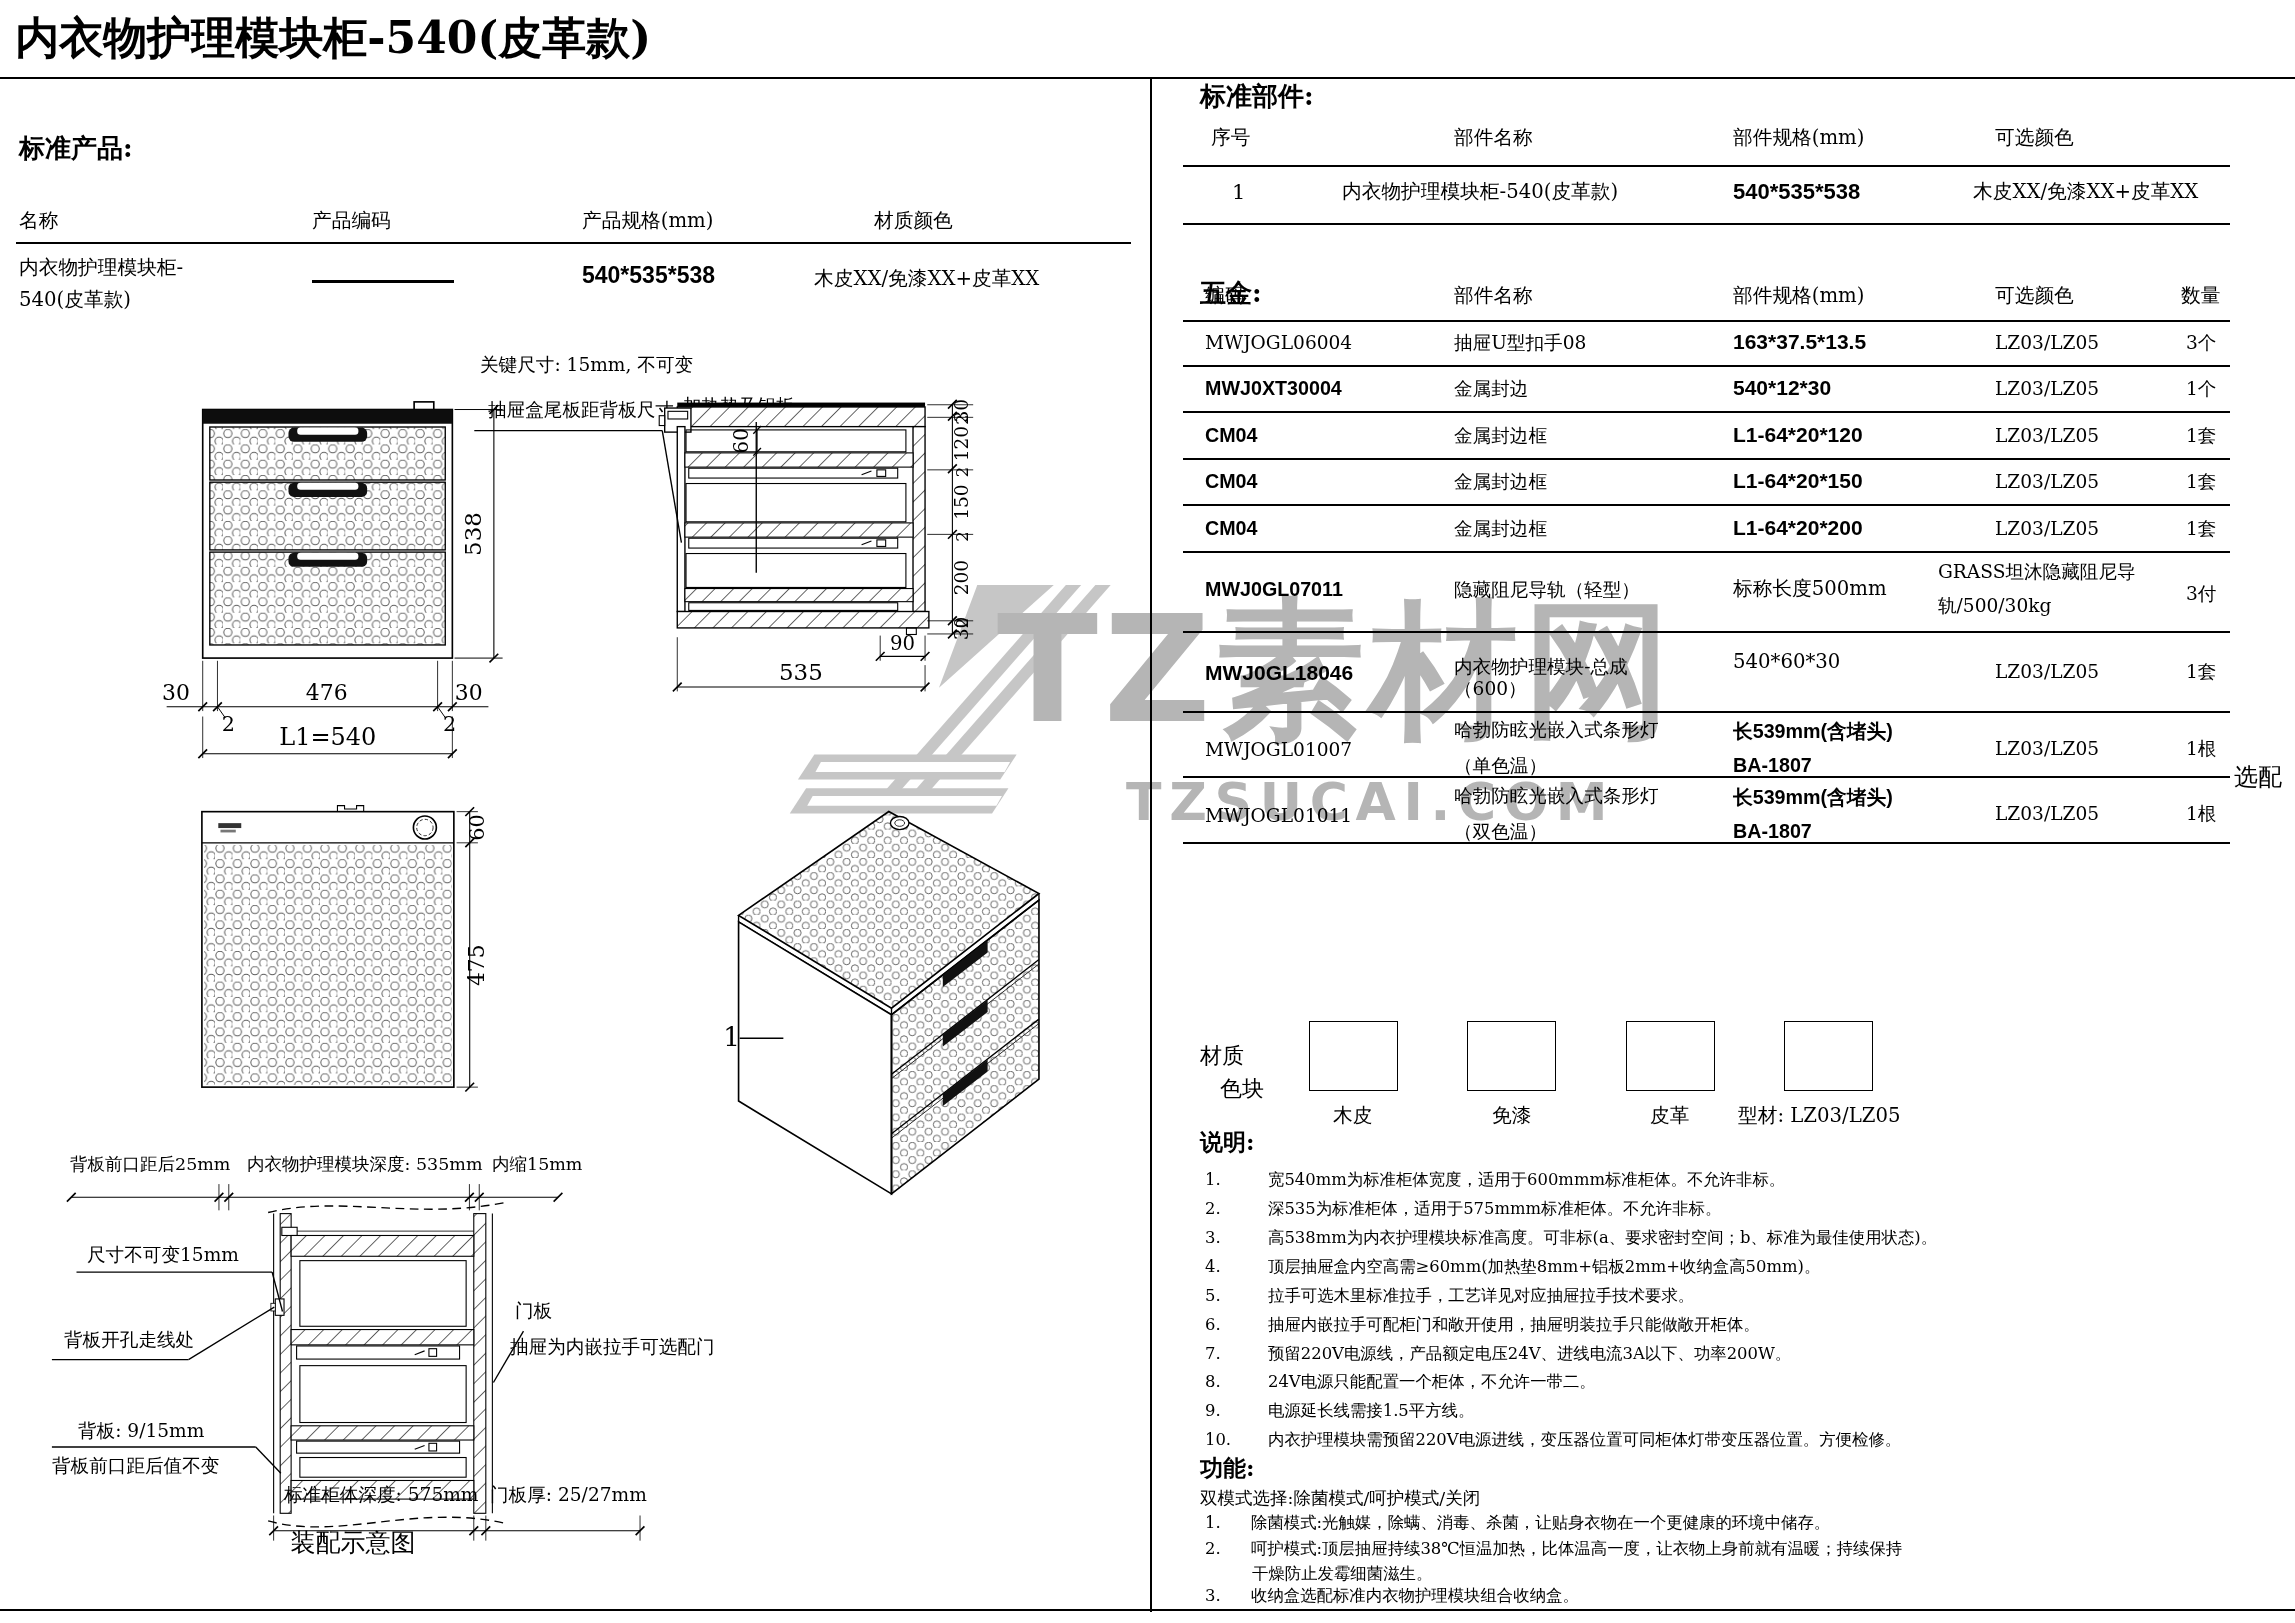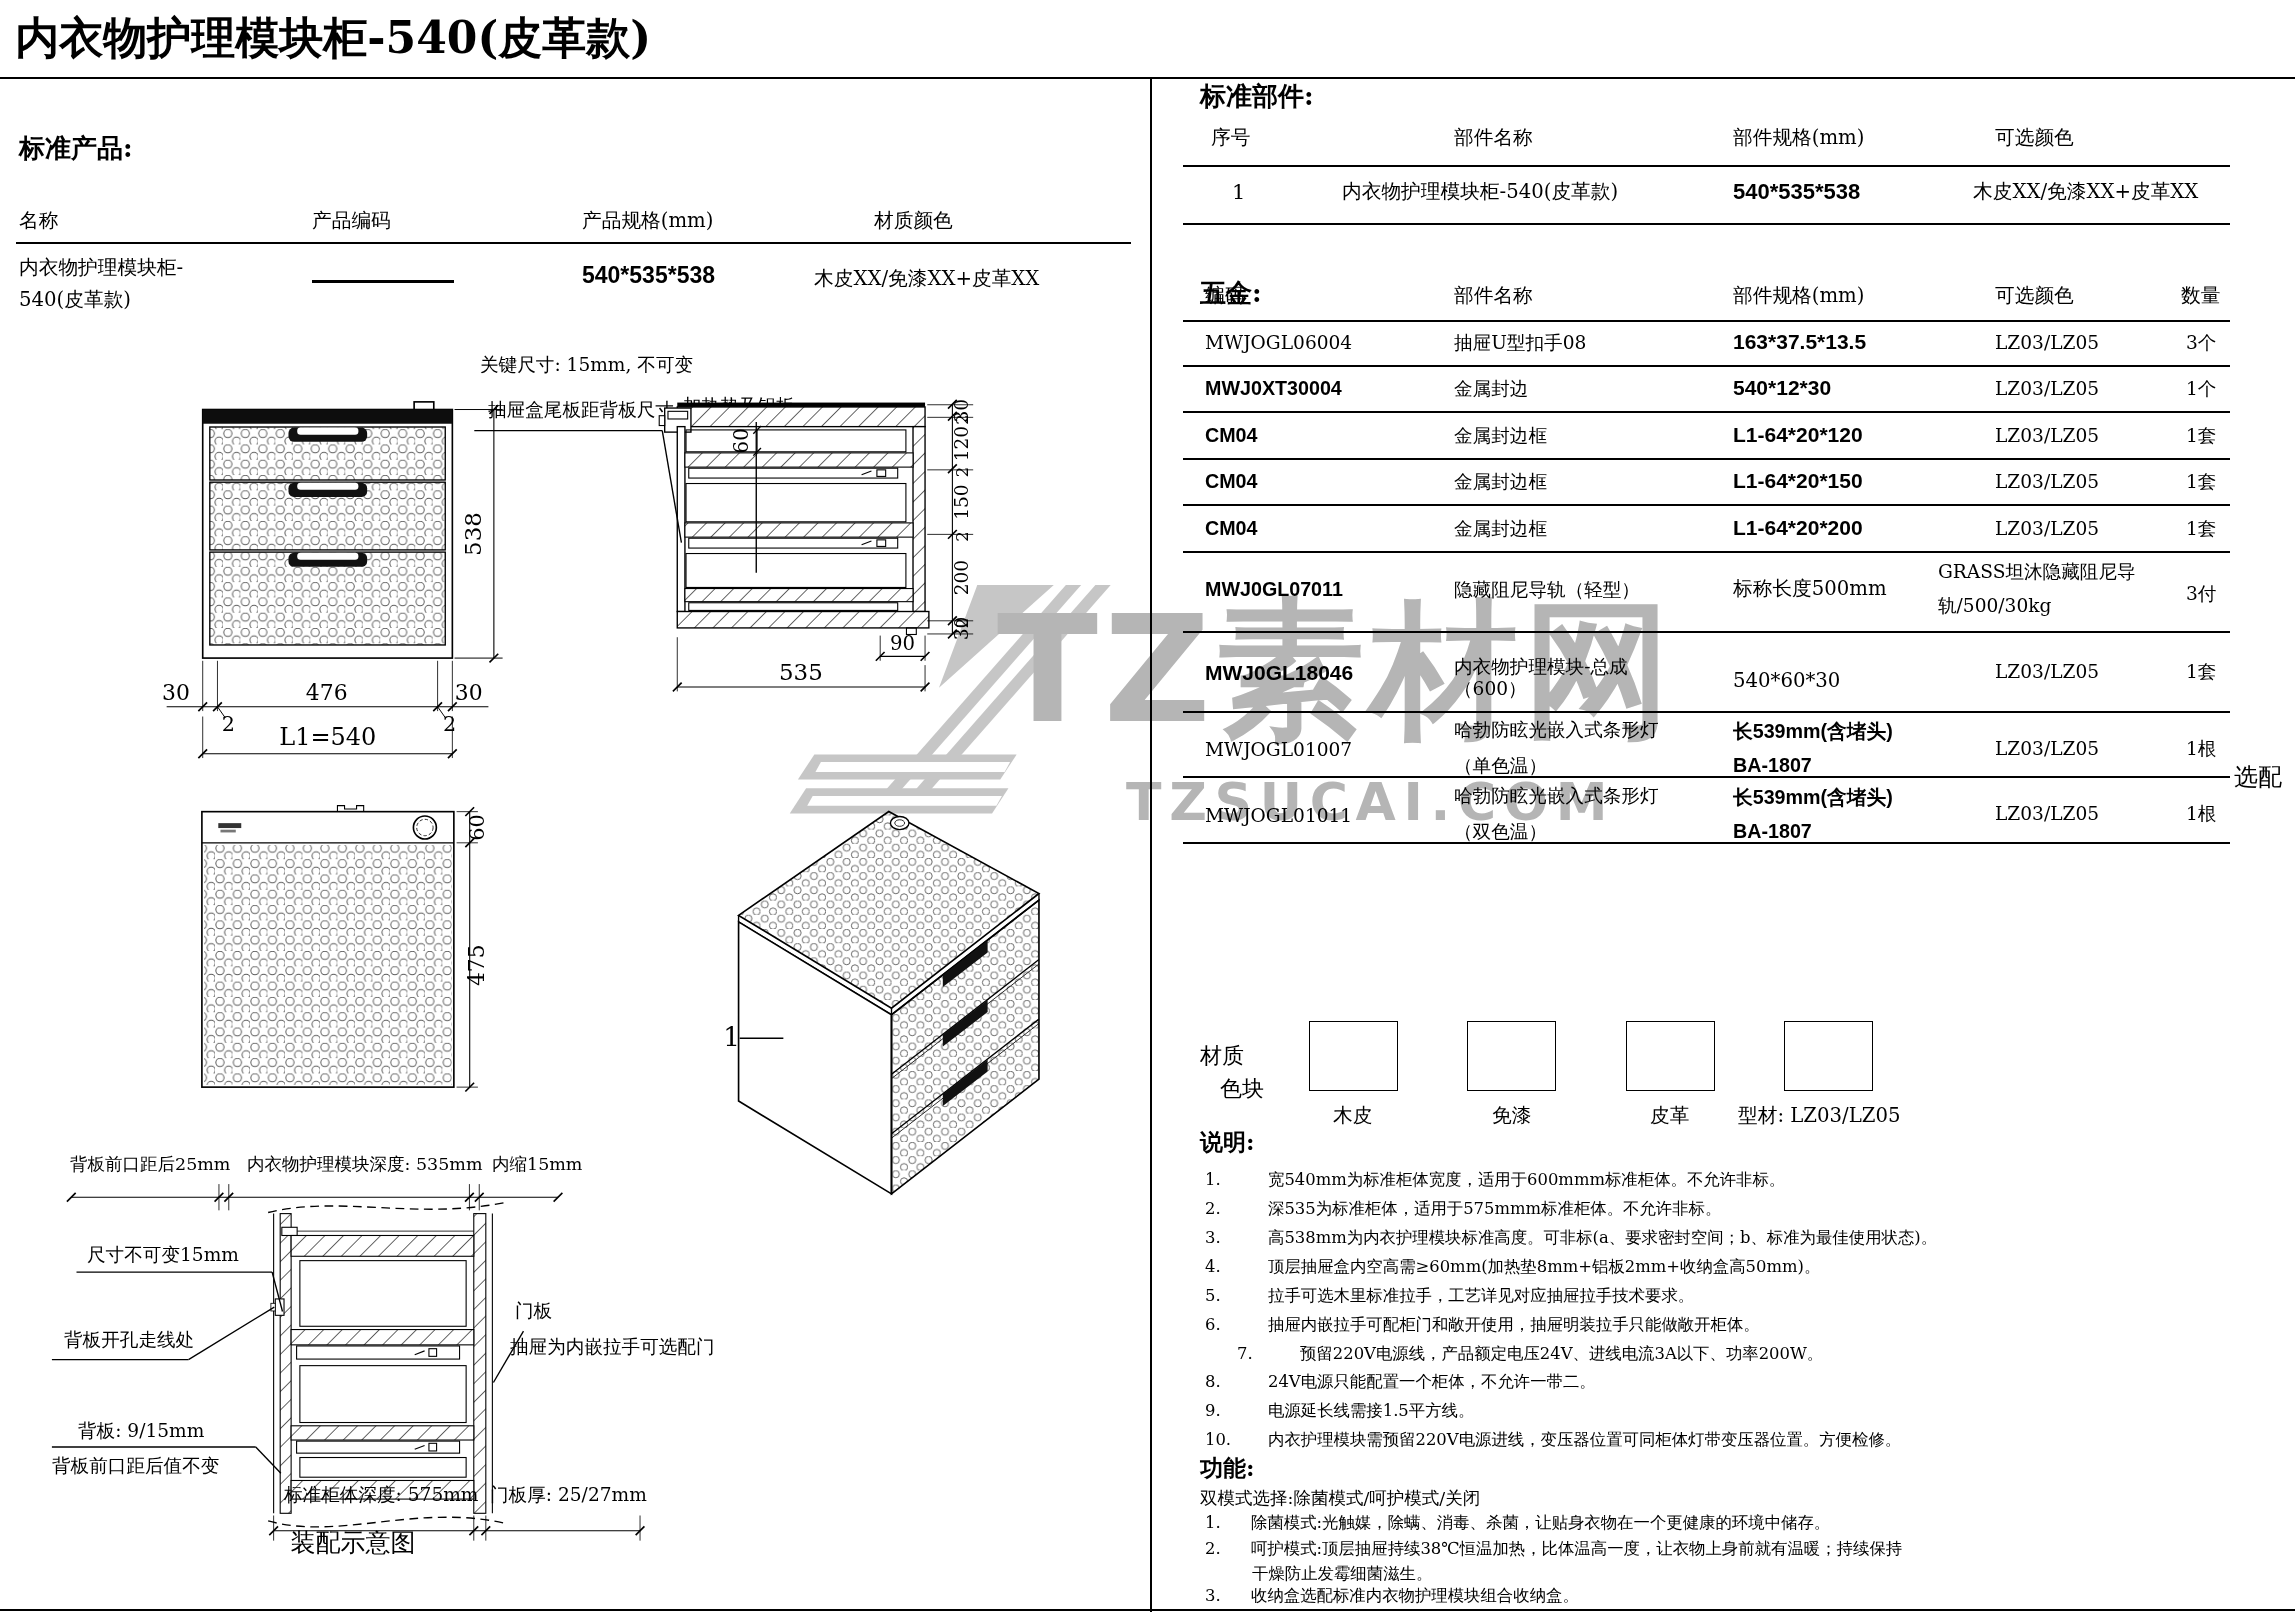--- a/index.html
+++ b/index.html
@@ -358,21 +358,21 @@
   <div class="t" style="left:1454px;top:579px;font-size:18.6px;">隐藏阻尼导轨（轻型）</div>
   <div class="t" style="left:1733px;top:578px;font-size:19.7px;">标称长度500mm</div>
   <div class="t" style="left:1938px;top:561px;font-size:18.6px;">GRASS坦沐隐藏阻尼导</div>
   <div class="t" style="left:1938px;top:595px;font-size:18.6px;">轨/500/30kg</div>
   <div class="t" style="left:2186px;top:583px;font-size:18.6px;">3付</div>
   <div class="hl" style="left:1183px;top:631px;width:1047px;height:1.6px;"></div>
 
   <div class="t bs" style="left:1205px;top:661px;font-size:21px;">MWJ0GL18046</div>
   <div class="t" style="left:1454px;top:644px;font-size:18.6px;margin-top:12px;">内衣物护理模块-总成</div>
   <div class="t" style="left:1454px;top:678px;font-size:18.6px;">（600）</div>
-  <div class="t" style="left:1733px;top:670px;font-size:19.7px;">540*60*30</div>
+  <div class="t" style="left:1733px;top:651px;font-size:19.7px;">540*60*30</div>
   <div class="t" style="left:1995px;top:661px;font-size:18.6px;">LZ03/LZ05</div>
   <div class="t" style="left:2186px;top:661px;font-size:18.6px;">1套</div>
   <div class="hl" style="left:1183px;top:711px;width:1047px;height:1.6px;"></div>
 
   <div class="t" style="left:1205px;top:739px;font-size:18.6px;">MWJOGL01007</div>
   <div class="t" style="left:1454px;top:719px;font-size:18.6px;">哈勃防眩光嵌入式条形灯</div>
   <div class="t" style="left:1454px;top:755px;font-size:18.6px;">（单色温）</div>
   <div class="t bs" style="left:1733px;top:720px;font-size:19.7px;">长539mm(含堵头)</div>
   <div class="t bs" style="left:1733px;top:754px;font-size:19.7px;">BA-1807</div>
   <div class="t" style="left:1995px;top:738px;font-size:18.6px;">LZ03/LZ05</div>
@@ -401,21 +401,21 @@
   <div class="t" style="left:1650px;top:1105px;font-size:19.7px;">皮革</div>
   <div class="t" style="left:1738px;top:1105px;font-size:19.7px;">型材: LZ03/LZ05</div>
 
   <div class="t bold" style="left:1200px;top:1129px;font-size:23px;">说明:</div>
   <div class="t" style="left:1205px;top:1171px;font-size:16.4px;"><span class="num">1.</span><span>宽540mm为标准柜体宽度，适用于600mmm标准柜体。不允许非标。</span></div>
   <div class="t" style="left:1205px;top:1200px;font-size:16.4px;"><span class="num">2.</span><span>深535为标准柜体，适用于575mmm标准柜体。不允许非标。</span></div>
   <div class="t" style="left:1205px;top:1229px;font-size:16.4px;"><span class="num">3.</span><span>高538mm为内衣护理模块标准高度。可非标(a、要求密封空间；b、标准为最佳使用状态)。</span></div>
   <div class="t" style="left:1205px;top:1258px;font-size:16.4px;"><span class="num">4.</span><span>顶层抽屉盒内空高需≥60mm(加热垫8mm+铝板2mm+收纳盒高50mm)。</span></div>
   <div class="t" style="left:1205px;top:1287px;font-size:16.4px;"><span class="num">5.</span><span>拉手可选木里标准拉手，工艺详见对应抽屉拉手技术要求。</span></div>
   <div class="t" style="left:1205px;top:1316px;font-size:16.4px;"><span class="num">6.</span><span>抽屉内嵌拉手可配柜门和敞开使用，抽屉明装拉手只能做敞开柜体。</span></div>
-  <div class="t" style="left:1205px;top:1345px;font-size:16.4px;margin-left:32px;"><span class="num">7.</span><span>预留220V电源线，产品额定电压24V、进线电流3A以下、功率200W。</span></div>
+  <div class="t" style="left:1205px;top:1345px;font-size:16.4px;"><span class="num">7.</span><span>预留220V电源线，产品额定电压24V、进线电流3A以下、功率200W。</span></div>
   <div class="t" style="left:1205px;top:1373px;font-size:16.4px;"><span class="num">8.</span><span>24V电源只能配置一个柜体，不允许一带二。</span></div>
   <div class="t" style="left:1205px;top:1402px;font-size:16.4px;"><span class="num">9.</span><span>电源延长线需接1.5平方线。</span></div>
   <div class="t" style="left:1205px;top:1431px;font-size:16.4px;"><span class="num">10.</span><span>内衣护理模块需预留220V电源进线，变压器位置可同柜体灯带变压器位置。方便检修。</span></div>
 
   <div class="t bold" style="left:1200px;top:1455px;font-size:23px;">功能:</div>
   <div class="t" style="left:1200px;top:1488px;font-size:17.5px;">双模式选择:除菌模式/呵护模式/关闭</div>
   <div class="t" style="left:1205px;top:1514px;font-size:16.4px;"><span class="numf">1.</span><span>除菌模式:光触媒，除螨、消毒、杀菌，让贴身衣物在一个更健康的环境中储存。</span></div>
   <div class="t" style="left:1205px;top:1540px;font-size:16.4px;"><span class="numf">2.</span><span>呵护模式:顶层抽屉持续38℃恒温加热，比体温高一度，让衣物上身前就有温暖；持续保持</span></div>
   <div class="t" style="left:1252px;top:1565px;font-size:16.4px;"><span>干燥防止发霉细菌滋生。</span></div>
   <div class="t" style="left:1205px;top:1587px;font-size:16.4px;"><span class="numf">3.</span><span>收纳盒选配标准内衣物护理模块组合收纳盒。</span></div>

